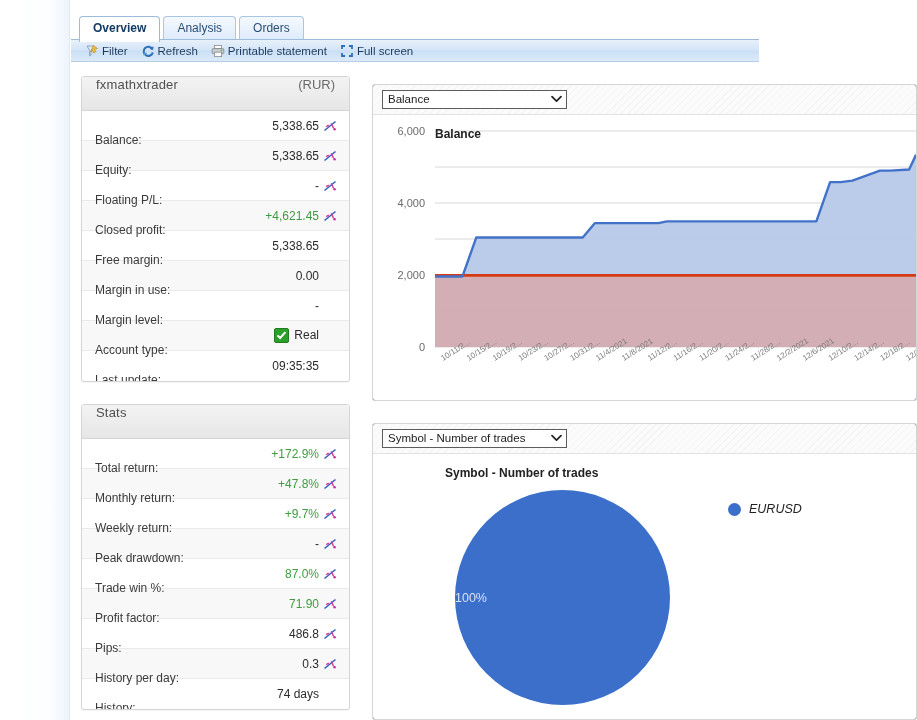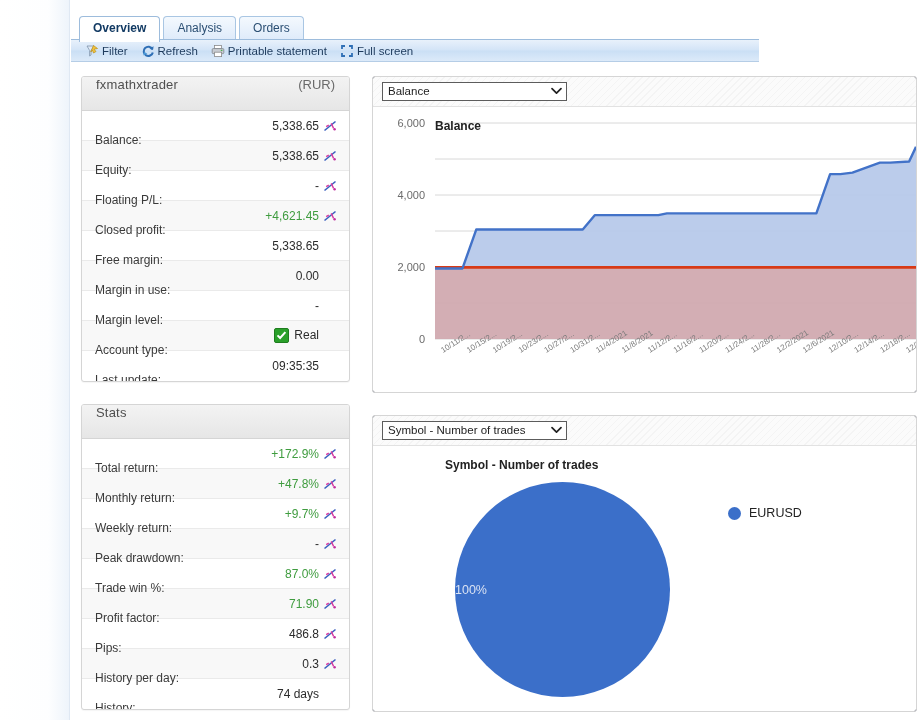--- a/index.html
+++ b/index.html
@@ -144,20 +144,21 @@
   }
   .chk svg { display: block; }
 
   
   .chart-card {
     border: 1px solid #d5d5d5;
     border-radius: 3px;
     background: #0f172a;
     margin-bottom: 22px;
     overflow: hidden;
+    margin-top: 8px;
   }
   .chart-head {
     height: 30px;
     background-color: #fbfbfb;
     background-image: repeating-linear-gradient(135deg, rgba(0,0,0,.028) 0 1px, rgba(0,0,0,0) 1px 5px);
     border-bottom: 1px solid #e2e2e2;
     display: flex; align-items: center;
     padding-left: 9px;
   }
   .select {
@@ -197,22 +198,22 @@
   }
   #pie-pct {
     position: absolute;
     left: 0; right: 0; top: 50%;
     transform: translateY(-50%);
     color: #d9e2f3;
     font-size: 12.5px;
   }
   #legend {
     position: absolute;
-    left: 355px; top: 60px;
-    display: flex; align-items: center; gap: 8px;
+    left: 355px; top: 48px;
+    display: flex; align-items: center; gap: 8px; font-style: italic;
   }
   #legend .dot {
     width: 13px; height: 13px; border-radius: 50%;
     background: #3b6fc9; display: block;
   }
   #legend .lt { font-size: 12.5px; color: #222; }
 </style>
 </head>
 <body>
 

